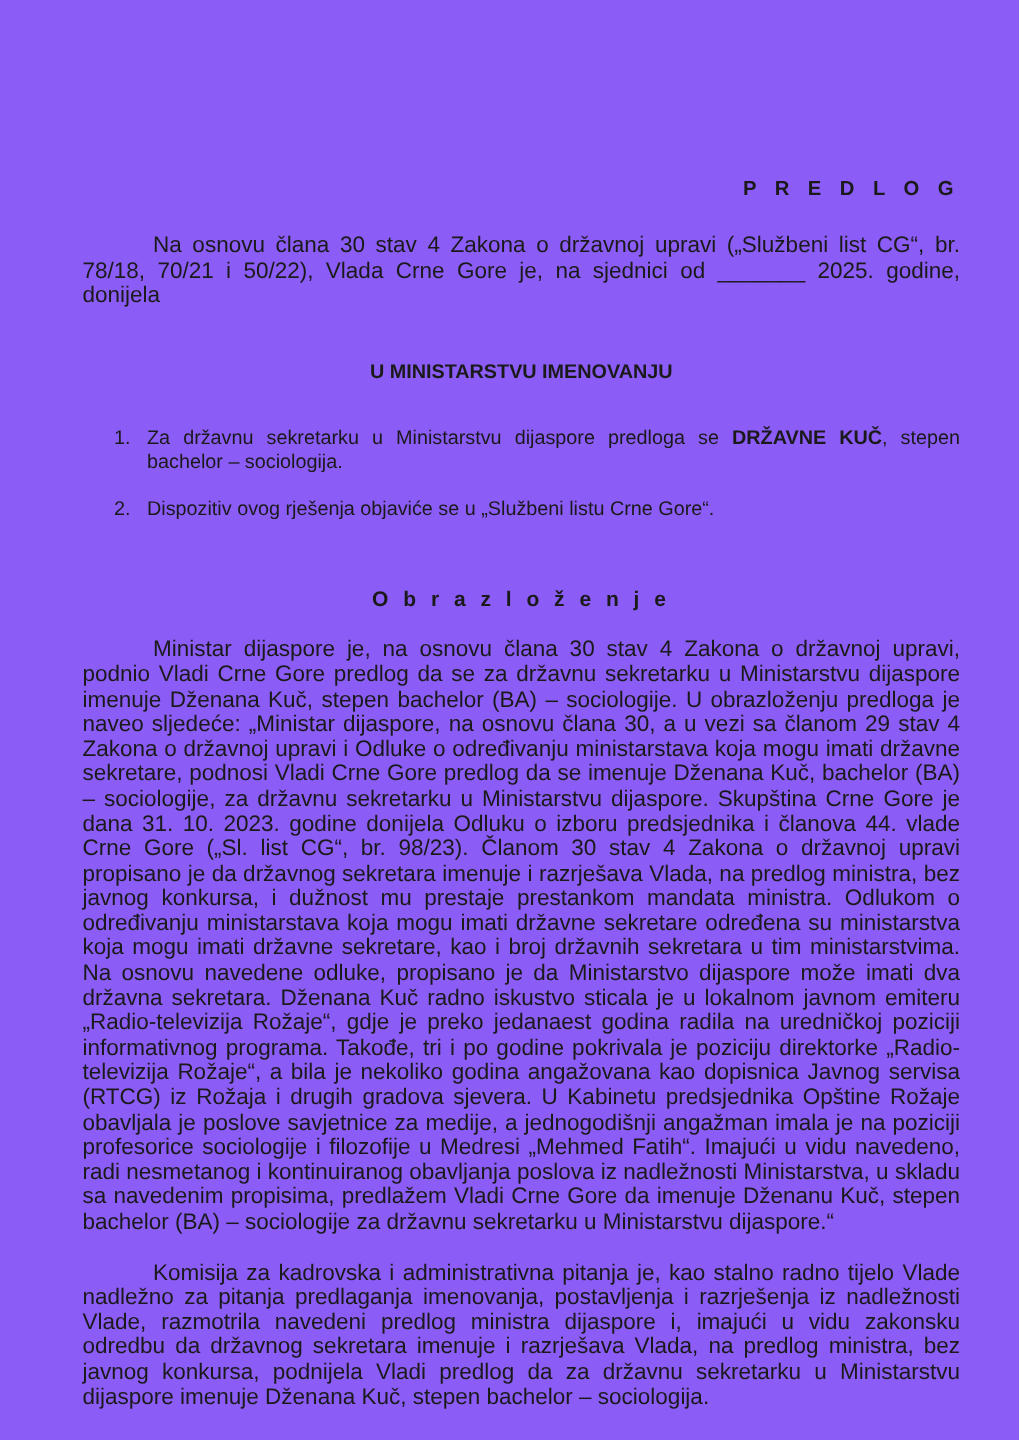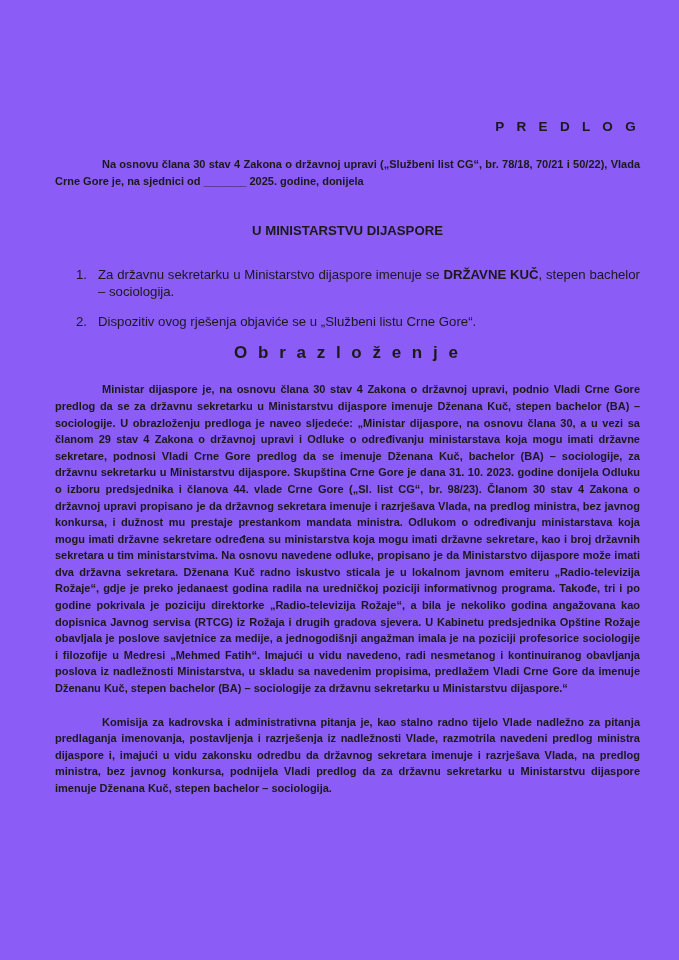--- a/index.html
+++ b/index.html
@@ -38,27 +38,26 @@
     font-size: 13.5px;
     font-weight: bold;
     letter-spacing: 4.3px;
     color: #1a1a1a;
     line-height: 1;
   }
 
   
   p.body {
     margin: 0;
-    font-size: 11px;
+    font-size: 15px;
     line-height: 16.6px;
     text-align: justify;
     text-justify: inter-word;
     color: #1a1a1a;
     hyphens: none;
-    font-weight: bold;
   }
   p.indent {
     text-indent: 47px;
   }
 
   .intro-block {
     margin-top: 21px;
   }
 
   
@@ -103,23 +102,23 @@
     line-height: 16.6px;
     color: #1a1a1a;
   }
   ol.decisions > li .li-text {
     display: block;
   }
   .nm { font-weight: bold; }
 
   
   .obrazlozenje-head {
-    margin-top: 12px;
+    margin-top: 43px;
     text-align: center;
-    font-size: 17px;
+    font-size: 14px;
     font-weight: bold;
     letter-spacing: 3.0px;
     color: #1a1a1a;
     line-height: 1.2;
   }
 
   .reasoning {
     margin-top: 18px;
   }
   .reasoning p.body + p.body {
@@ -134,27 +133,27 @@
 
     <div class="predlog-row">
       <span class="predlog">P R E D L O G</span>
     </div>
 
     <div class="intro-block">
       <p class="body indent">Na osnovu člana 30 stav 4 Zakona o državnoj upravi („Službeni list CG“, br. 78/18, 70/21 i 50/22), Vlada Crne Gore je, na sjednici od _______ 2025. godine, donijela</p>
     </div>
 
     <div class="title-block">
-      <div class="title-line">U MINISTARSTVU DIJASPORE</div>
+      <div class="title-line">U MINISTARSTVU IMENOVANJU</div>
     </div>
 
     <ol class="decisions">
       <li>
         <span class="marker">1.</span>
-        <span class="li-text"><span>Za državnu sekretarku u Ministarstvo dijaspore imenuje se </span><span class="nm">DRŽAVNE KUČ</span><span>, stepen bachelor – sociologija.</span></span>
+        <span class="li-text"><span>Za državnu sekretarku u Ministarstvu dijaspore predloga se </span><span class="nm">DRŽAVNE KUČ</span><span>, stepen bachelor – sociologija.</span></span>
       </li>
       <li>
         <span class="marker">2.</span>
         <span class="li-text">Dispozitiv ovog rješenja objaviće se u „Službeni listu Crne Gore“.</span>
       </li>
     </ol>
 
     <div class="obrazlozenje-head">O b r a z l o ž e n j e</div>
 
     <div class="reasoning">

